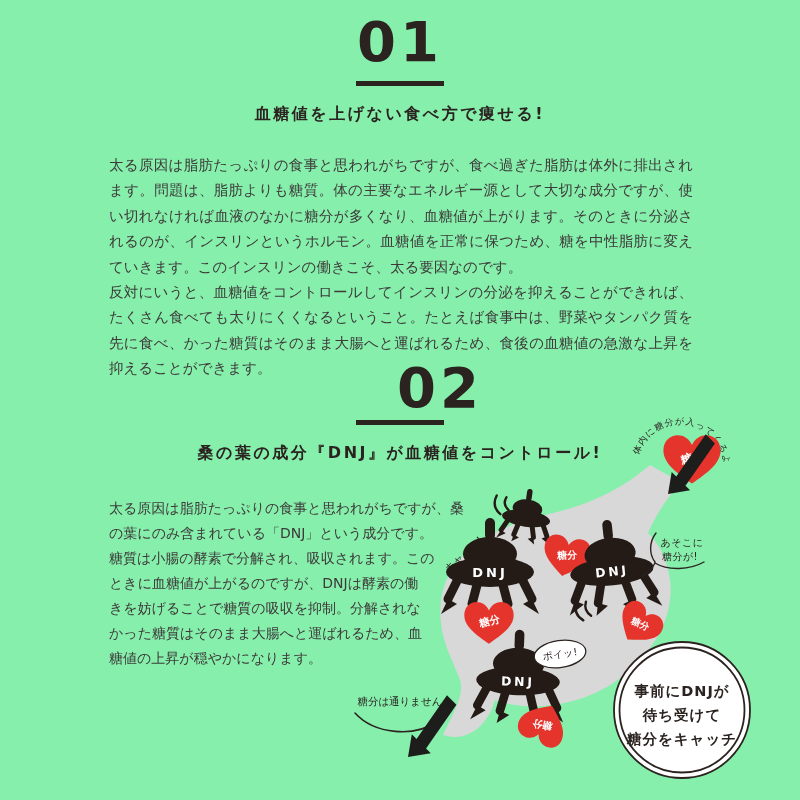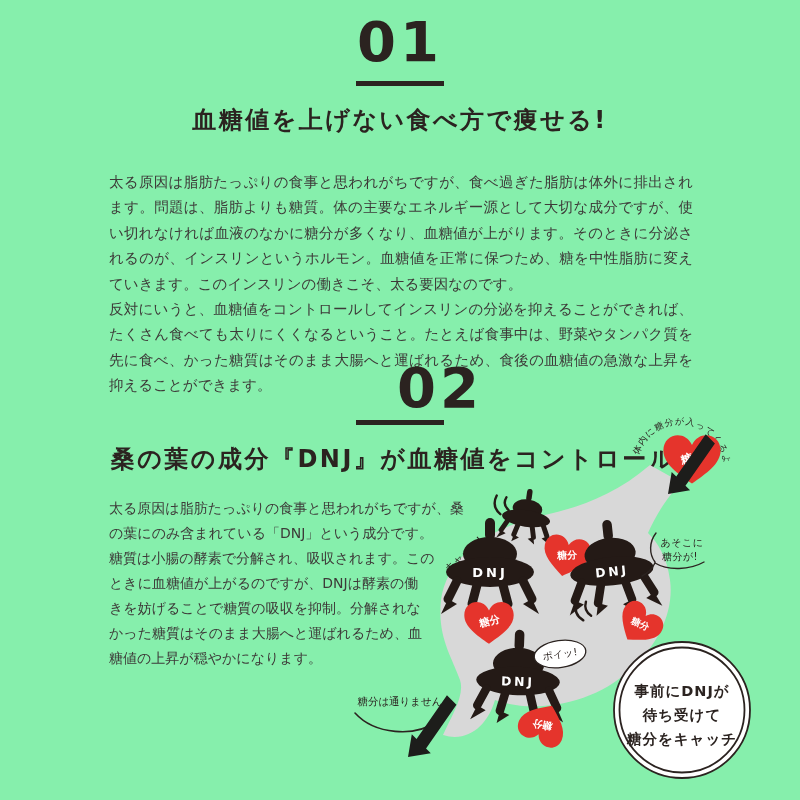--- a/index.html
+++ b/index.html
@@ -6,25 +6,25 @@
   .page{position:relative;width:800px;height:800px;background:#86efac;overflow:hidden;
         font-family:"DejaVu Sans",sans-serif;color:#2b2320;}
   .secnum{position:absolute;left:0;width:800px;text-align:center;
           font-size:56px;font-weight:900;letter-spacing:4px;line-height:1;color:#2b2320;}
   #num1{top:14px;}
   #num2{top:360px;padding-left:40px;}
   .rule{position:absolute;left:50%;margin-left:-44px;width:88px;height:5px;background:#2b2320;}
   #rule1{top:81px;}
   #rule2{top:420px;}
   .heading{position:absolute;left:0;width:800px;margin:0;text-align:center;
-           font-size:24px;font-weight:600;letter-spacing:2.5px;color:#2b2320;}
+           font-size:16px;font-weight:600;letter-spacing:2.5px;color:#2b2320;}
   #head1{top:104px;}
   #head2{top:443px;}
   .bodytext{position:absolute;left:109px;width:584px;font-size:14.5px;line-height:25.4px;
-            color:#3d3a38;text-align:justify;margin-top:17px;}
+            color:#3d3a38;text-align:justify;}
   #para-block1{top:153px;}
   .bodytext p{margin:0;}
   #para-block2{position:absolute;left:109px;top:496px;width:360px;font-size:14px;
                line-height:25px;color:#3d3a38;white-space:pre-line;}
   .illu{position:absolute;left:330px;top:395px;width:470px;height:405px;}
   svg text{font-family:"DejaVu Sans",sans-serif;}
 </style>
 </head>
 <body>
 

